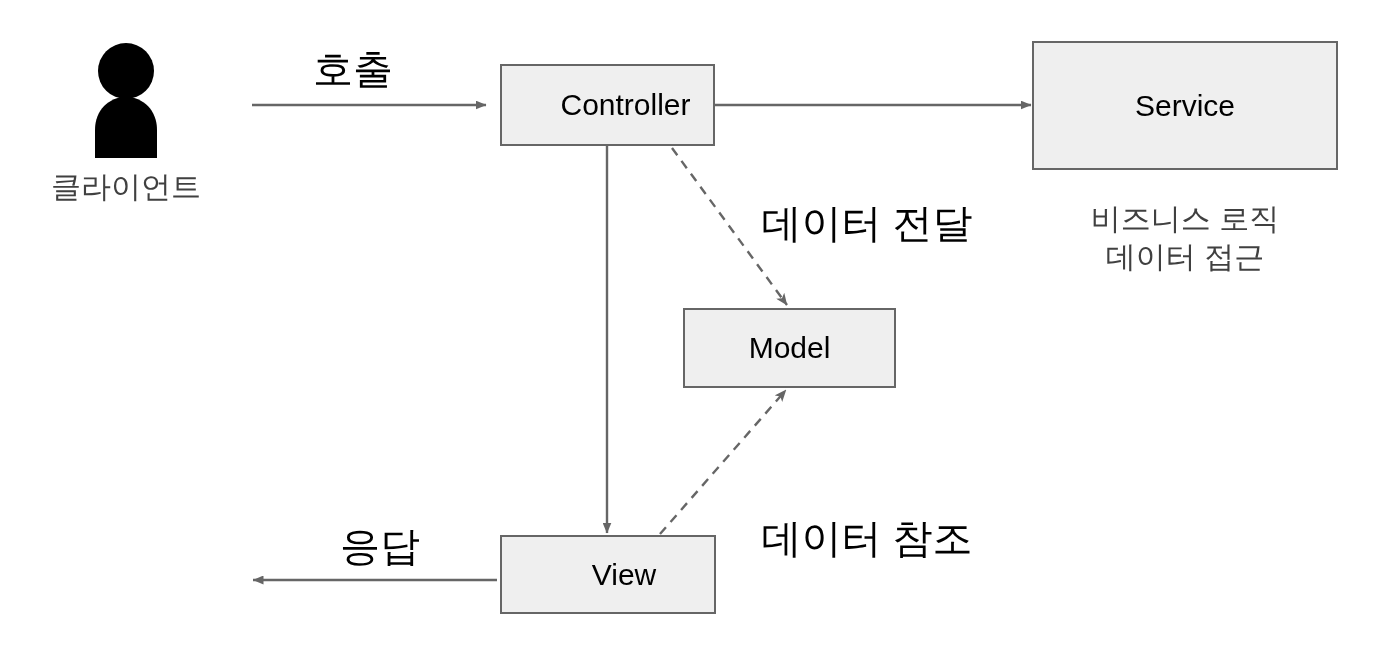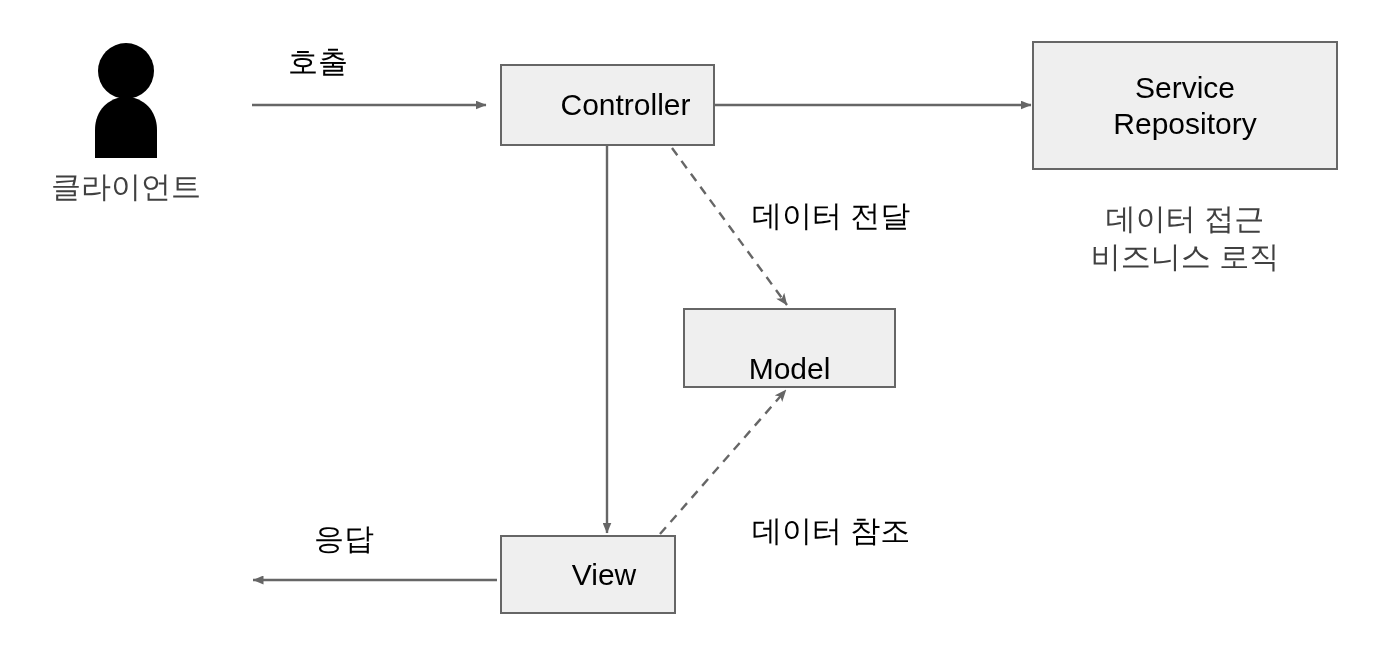--- a/index.html
+++ b/index.html
@@ -36,24 +36,24 @@
     line-height: 1.18;
     font-family: "Liberation Sans", "DejaVu Sans", sans-serif;
   }
   .node-box .label-line {
     display: block;
     white-space: nowrap;
   }
   .edge-label {
     position: absolute;
     color: #000000;
-    font-size: 30px;
+    font-size: 40px;
     font-family: "Liberation Sans", "DejaVu Sans", sans-serif;
     white-space: nowrap;
-    text-align: left;
+    text-align: center;
   }
   .caption {
     position: absolute;
     color: #404040;
     font-size: 30px;
     line-height: 1.28;
     font-family: "Liberation Sans", "DejaVu Sans", sans-serif;
     white-space: nowrap;
     text-align: center;
   }
@@ -102,45 +102,44 @@
   <div class="caption" style="left: 24px; top: 168px; width: 204px;">
     <span class="label-line">클라이언트</span>
   </div>
 
   <div class="node-box" style="left: 500px; top: 64px; width: 215px; height: 82px; padding-left: 36px;">
     <span class="label-line">Controller</span>
   </div>
 
   <div class="node-box" style="left: 1032px; top: 41px; width: 306px; height: 129px; flex-direction: column;">
     <span class="label-line">Service</span>
-    <span class="label-line">Repository</span>
   </div>
 
-  <div class="node-box" style="left: 683px; top: 308px; width: 213px; height: 80px; align-items: flex-end;">
+  <div class="node-box" style="left: 683px; top: 308px; width: 213px; height: 80px;">
     <span class="label-line">Model</span>
   </div>
 
-  <div class="node-box" style="left: 500px; top: 535px; width: 176px; height: 79px; padding-left: 32px;">
+  <div class="node-box" style="left: 500px; top: 535px; width: 216px; height: 79px; padding-left: 32px;">
     <span class="label-line">View</span>
   </div>
 
   <div class="edge-label" style="left: 288px; top: 42px; width: 130px;">
     <span>호출</span>
   </div>
 
   <div class="edge-label" style="left: 752px; top: 196px; width: 230px;">
     <span>데이터 전달</span>
   </div>
 
   <div class="edge-label" style="left: 752px; top: 493px; width: 230px; margin-top: 18px;">
     <span>데이터 참조</span>
   </div>
 
   <div class="edge-label" style="left: 314px; top: 519px; width: 132px;">
     <span>응답</span>
   </div>
 
   <div class="caption" style="left: 1032px; top: 200px; width: 306px;">
+    <span class="label-line">비즈니스 로직</span>
     <span class="label-line">데이터 접근</span>
-    <span class="label-line">비즈니스 로직</span>
   </div>
 
 </div>
 
 </body></html>

